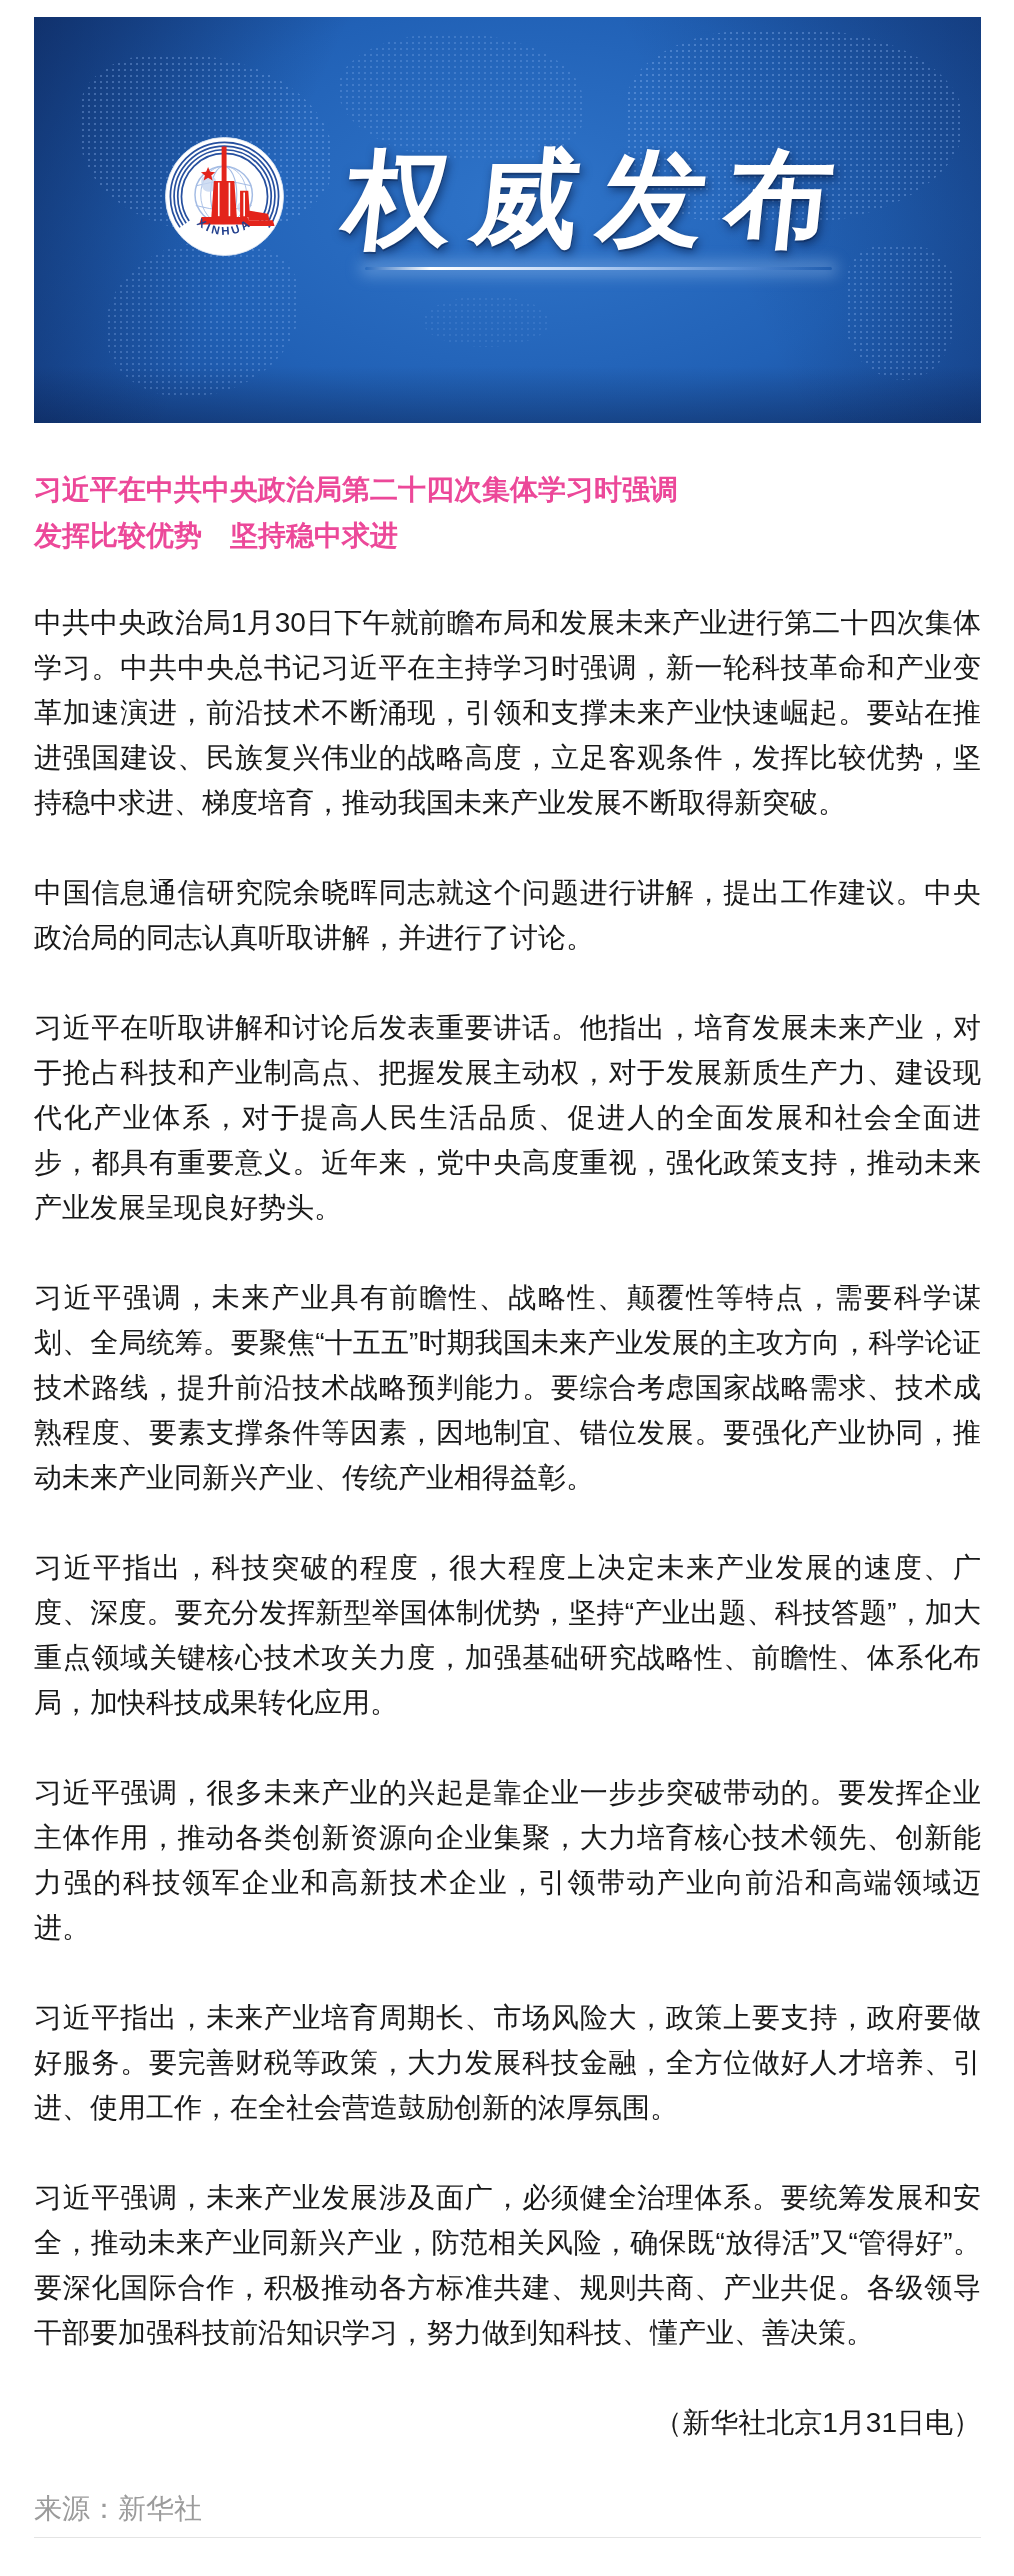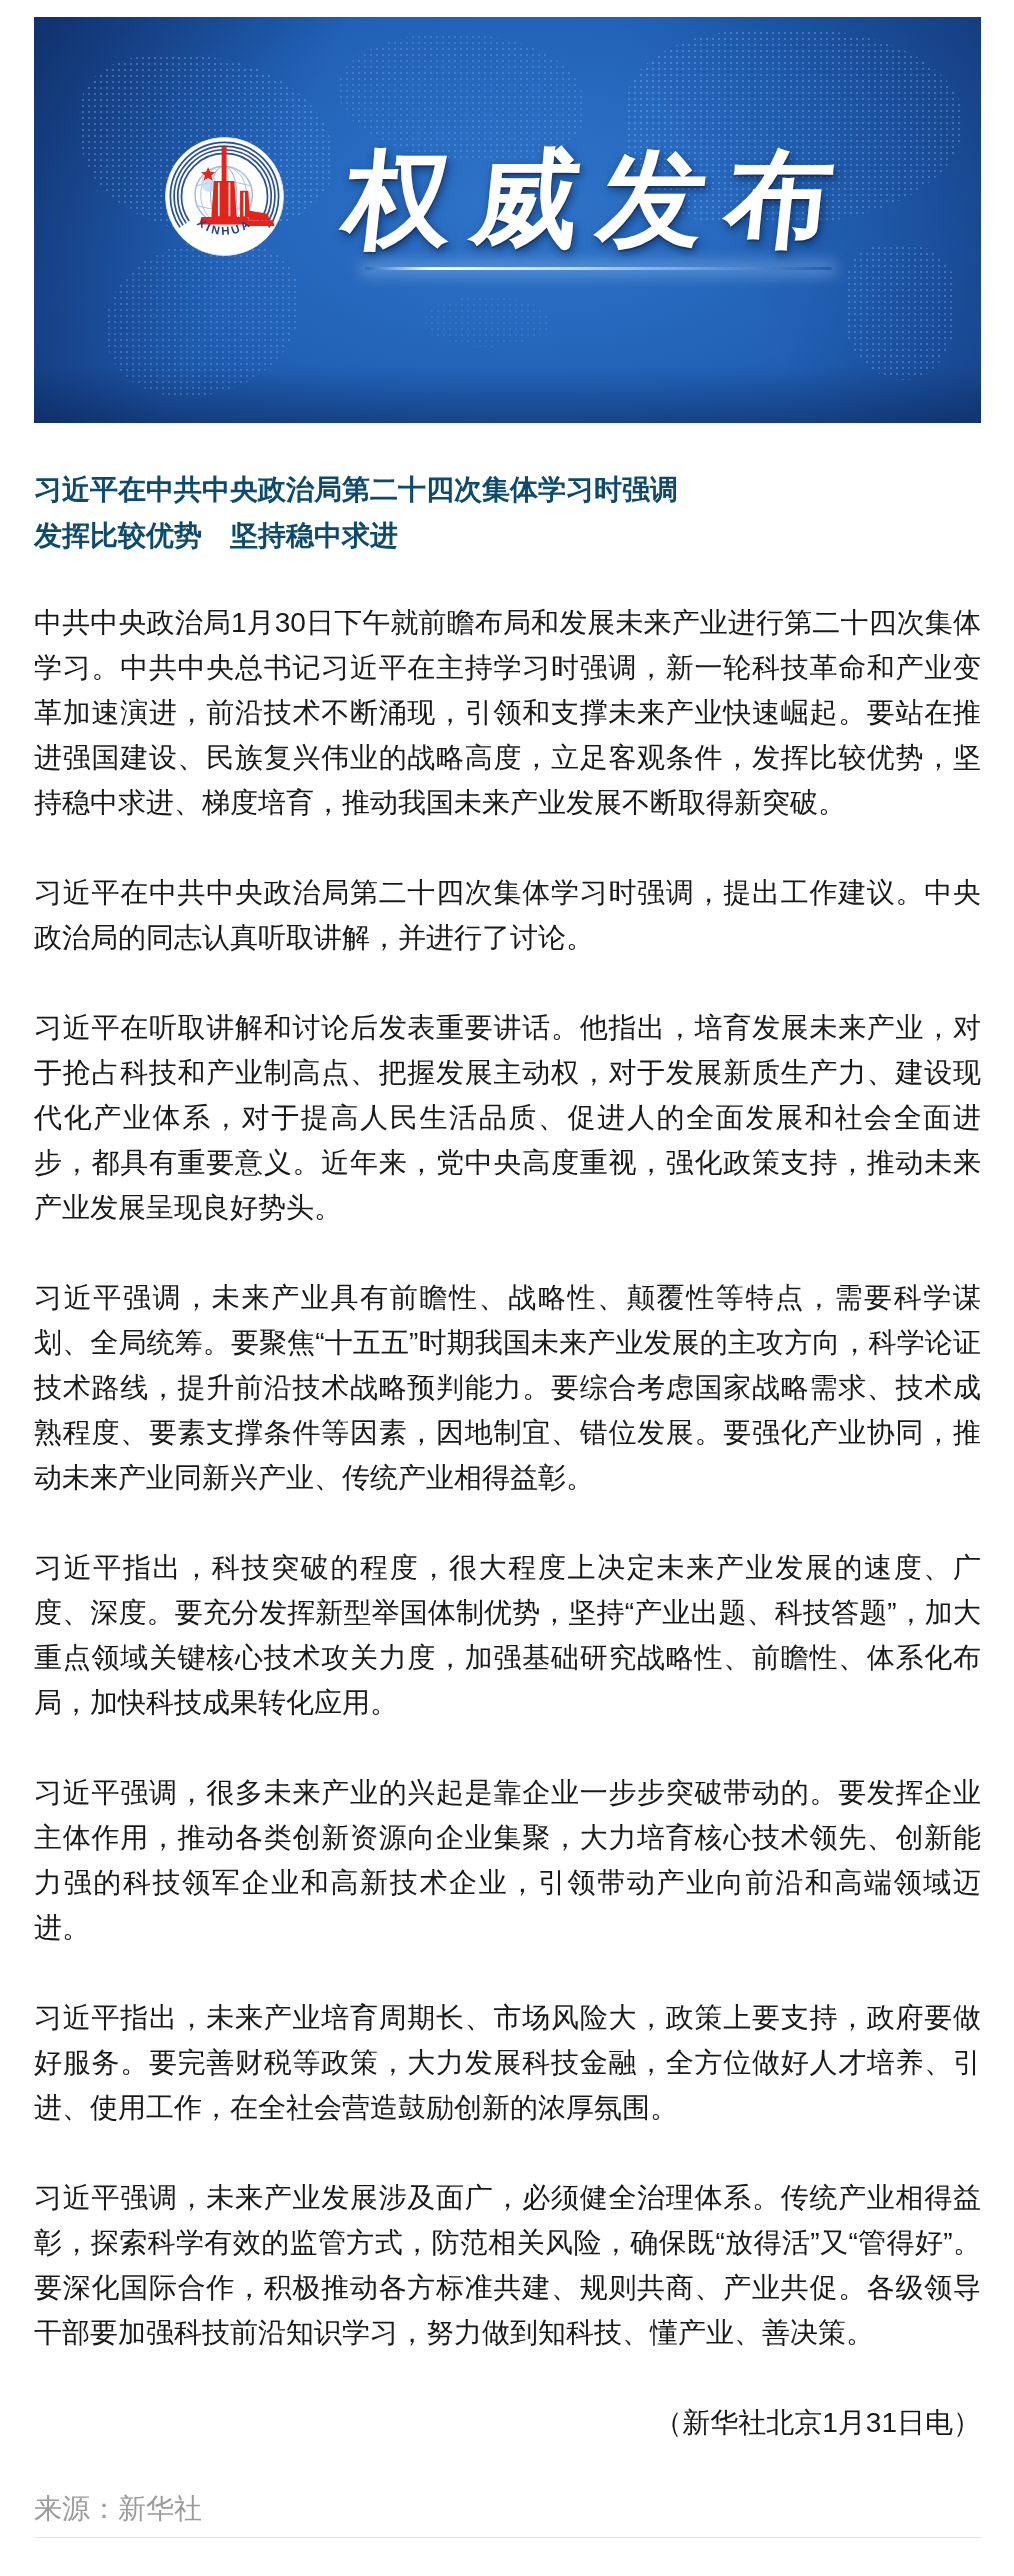--- a/index.html
+++ b/index.html
@@ -55,21 +55,21 @@
     box-shadow:0 0 15px 5px rgba(190,220,255,.38);
   }
   .logo { position:absolute; left:129px; top:118px; width:123px; height:123px; }
 
   
   .headline {
     margin:44px 34px 0 34px;
     font-size:28px;
     line-height:46px;
     font-weight:bold;
-    color:#0c4a6e;
+    color:#ec4899;
   }
 
   
   .article { margin:41px 34px 12px 34px; }
   .article p {
     margin:0 0 45px 0;
     font-size:28px;
     line-height:45px;
     text-align:justify;
     color:#191919;
@@ -147,27 +147,27 @@
     <div class="streak"></div>
   </div>
 
   <div class="headline">
     <div>习近平在中共中央政治局第二十四次集体学习时强调</div>
     <div>发挥比较优势　坚持稳中求进</div>
   </div>
 
   <div class="article">
     <p>中共中央政治局1月30日下午就前瞻布局和发展未来产业进行第二十四次集体学习。中共中央总书记习近平在主持学习时强调，新一轮科技革命和产业变革加速演进，前沿技术不断涌现，引领和支撑未来产业快速崛起。要站在推进强国建设、民族复兴伟业的战略高度，立足客观条件，发挥比较优势，坚持稳中求进、梯度培育，推动我国未来产业发展不断取得新突破。</p>
-    <p>习近平在中共中央政治局第二十四次集体学习时强调，提出工作建议。中央政治局的同志认真听取讲解，并进行了讨论。</p>
+    <p>中国信息通信研究院余晓晖同志就这个问题进行讲解，提出工作建议。中央政治局的同志认真听取讲解，并进行了讨论。</p>
     <p>习近平在听取讲解和讨论后发表重要讲话。他指出，培育发展未来产业，对于抢占科技和产业制高点、把握发展主动权，对于发展新质生产力、建设现代化产业体系，对于提高人民生活品质、促进人的全面发展和社会全面进步，都具有重要意义。近年来，党中央高度重视，强化政策支持，推动未来产业发展呈现良好势头。</p>
     <p>习近平强调，未来产业具有前瞻性、战略性、颠覆性等特点，需要科学谋划、全局统筹。要聚焦“十五五”时期我国未来产业发展的主攻方向，科学论证技术路线，提升前沿技术战略预判能力。要综合考虑国家战略需求、技术成熟程度、要素支撑条件等因素，因地制宜、错位发展。要强化产业协同，推动未来产业同新兴产业、传统产业相得益彰。</p>
     <p>习近平指出，科技突破的程度，很大程度上决定未来产业发展的速度、广度、深度。要充分发挥新型举国体制优势，坚持“产业出题、科技答题”，加大重点领域关键核心技术攻关力度，加强基础研究战略性、前瞻性、体系化布局，加快科技成果转化应用。</p>
     <p>习近平强调，很多未来产业的兴起是靠企业一步步突破带动的。要发挥企业主体作用，推动各类创新资源向企业集聚，大力培育核心技术领先、创新能力强的科技领军企业和高新技术企业，引领带动产业向前沿和高端领域迈进。</p>
     <p>习近平指出，未来产业培育周期长、市场风险大，政策上要支持，政府要做好服务。要完善财税等政策，大力发展科技金融，全方位做好人才培养、引进、使用工作，在全社会营造鼓励创新的浓厚氛围。</p>
-    <p>习近平强调，未来产业发展涉及面广，必须健全治理体系。传统产业相得益彰，探索科学有效的监管方式，防范相关风险，确保既“放得活”又“管得好”。要深化国际合作，积极推动各方标准共建、规则共商、产业共促。各级领导干部要加强科技前沿知识学习，努力做到知科技、懂产业、善决策。</p>
+    <p>习近平强调，未来产业发展涉及面广，必须健全治理体系。要统筹发展和安全，推动未来产业同新兴产业，防范相关风险，确保既“放得活”又“管得好”。要深化国际合作，积极推动各方标准共建、规则共商、产业共促。各级领导干部要加强科技前沿知识学习，努力做到知科技、懂产业、善决策。</p>
   </div>
 
   <div class="dateline">（新华社北京1月31日电）</div>
 
   <div class="source">来源：新华社</div>
 
   <hr class="divider">
 
 </div>
 

